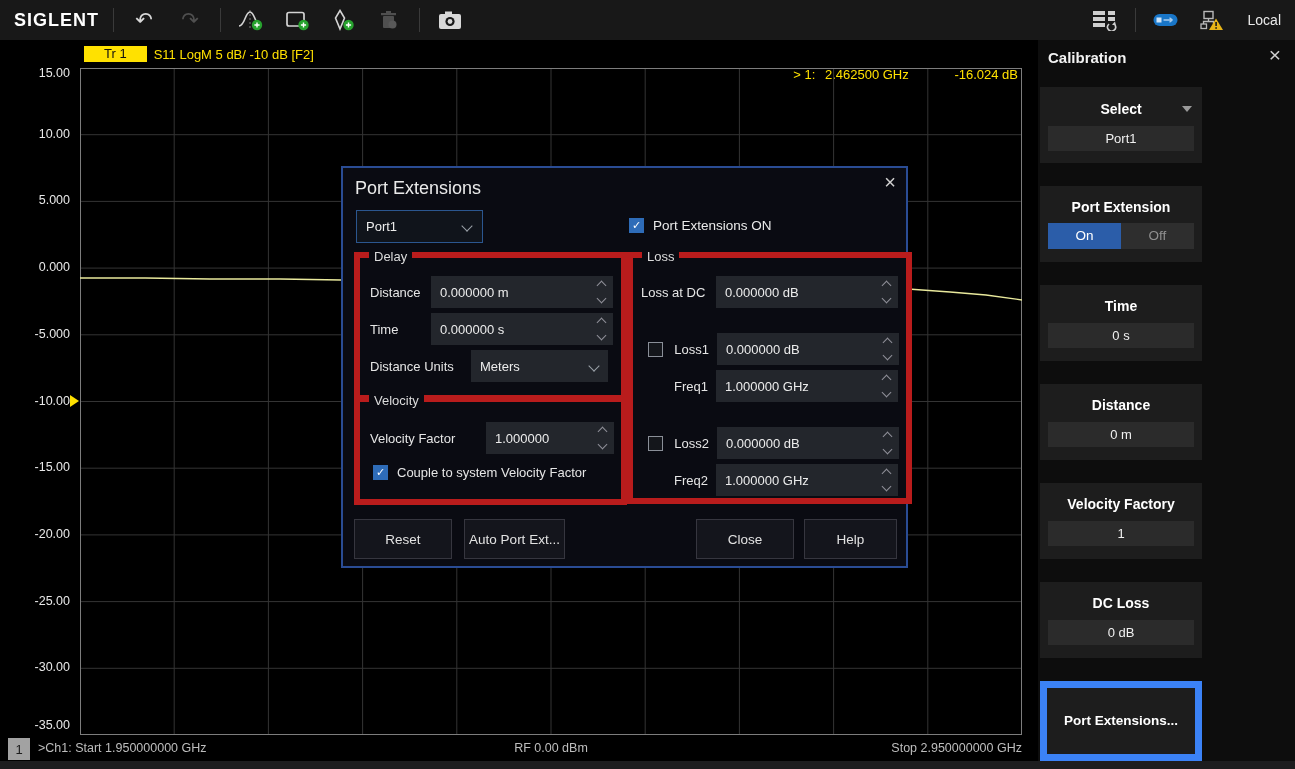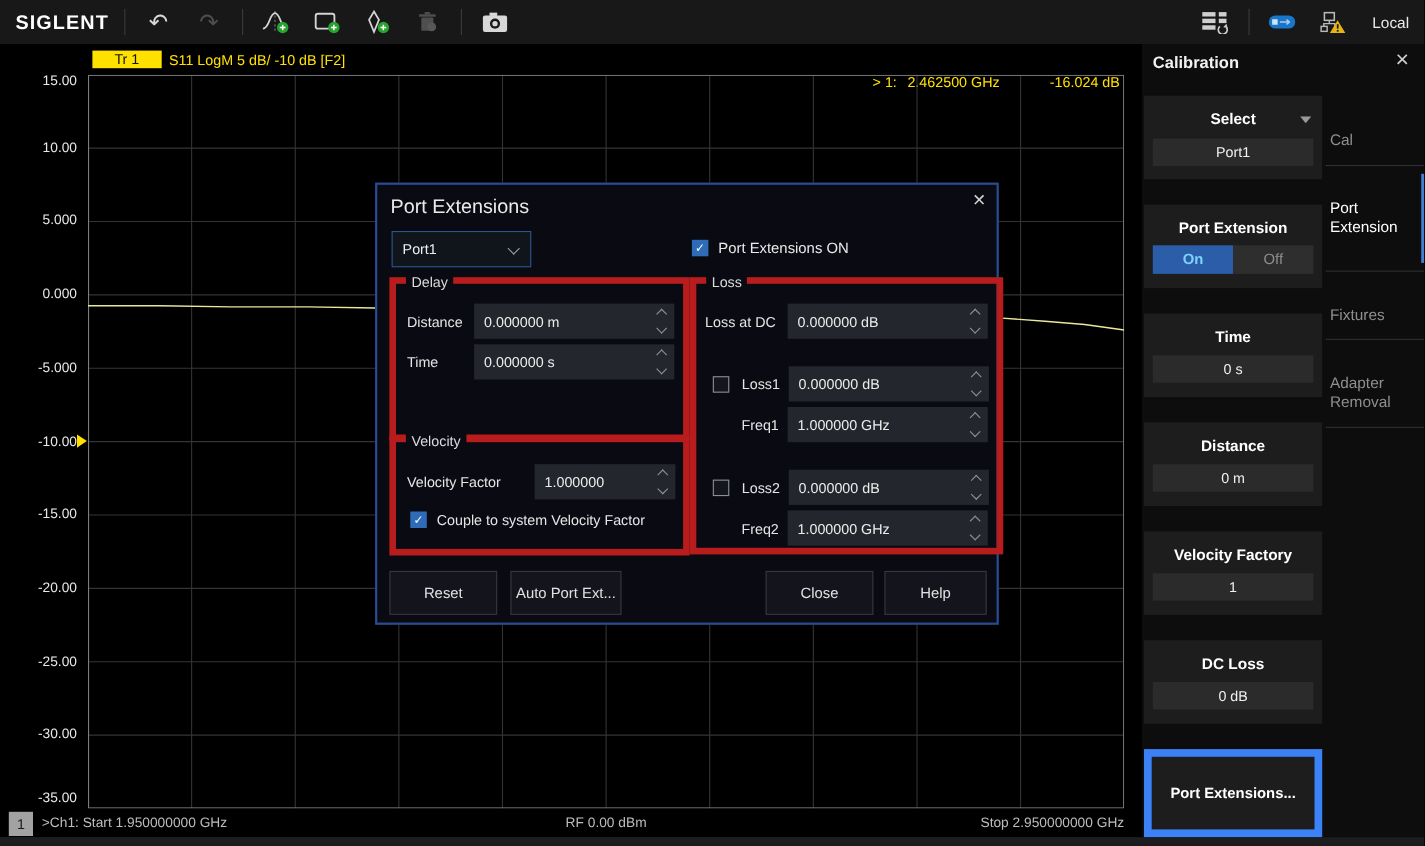--- a/index.html
+++ b/index.html
@@ -43,21 +43,21 @@
   .sb-close{position:absolute;right:14px;top:4px;font-size:21px;color:#cfcfcf;line-height:1;}
   .sb-panels{position:absolute;left:2px;top:47px;width:162px;display:flex;flex-direction:column;gap:23px;}
   .panel{background:#1d1d1d;min-height:76px;display:flex;flex-direction:column;align-items:center;
          justify-content:center;gap:8px;padding:6px 8px;box-sizing:border-box;}
   .panel .plabel{font-size:14px;font-weight:bold;color:#fff;text-align:center;white-space:pre-line;line-height:1.2;}
   .panel .pvalue{width:100%;height:25px;line-height:25px;text-align:center;background:#2b2b2b;color:#f0f0f0;font-size:13px;}
   .label-row{position:relative;width:100%;text-align:center;}
   .caret{position:absolute;right:2px;top:50%;transform:translateY(-50%);width:0;height:0;
          border-left:5px solid transparent;border-right:5px solid transparent;border-top:6px solid #9a9a9a;}
   .tg{width:100%;height:26px;display:flex;font-size:13.5px;}
-  .tg .on{flex:1;background:#2b5da9;color:#7dd3fc;text-align:center;line-height:26px;font-weight:bold;}
+  .tg .on{flex:1;background:#2b5da9;color:#ffffff;text-align:center;line-height:26px;}
   .tg .off{flex:1;background:#2e2e2e;color:#8f8f8f;text-align:center;line-height:26px;}
   .panel.btn{min-height:80px;cursor:default;}
   .panel.btn .plabel{font-size:13.5px;}
   .panel.active-border{border:7px solid #3b82f6;}
   .sb-tabs{position:absolute;left:167px;top:48px;width:90px;}
   .tab{position:relative;padding:14px 4px 14px 4px;color:#8f8f8f;font-size:14px;line-height:1.2;
        border-bottom:1px solid #303030;white-space:pre-line;}
   .tab.active{color:#fff;}
   .tab .indicator{position:absolute;right:0;top:7px;bottom:7px;width:3px;background:#3f7fd6;}
 
@@ -288,37 +288,20 @@
       <div class="panel btn active-border">
         <span class="plabel">Port Extensions...</span>
       </div>
 
       <div class="panel btn">
         <span class="plabel">Auto
 Port Extension...</span>
       </div>
     </div>
 
-    <div class="sb-tabs">
-      <div class="tab">
-        <span>Cal</span>
-      </div>
-      <div class="tab active">
-        <span>Port
-Extension</span>
-        <span class="indicator"></span>
-      </div>
-      <div class="tab">
-        <span>Fixtures</span>
-      </div>
-      <div class="tab">
-        <span>Adapter
-Removal</span>
-      </div>
-    </div>
   </div>
 
   <div class="dialog">
     <div class="dlg-title">Port Extensions</div>
     <div class="dlg-close">×</div>
 
     <div class="combo">
       <span>Port1</span>
       <span class="chev down"></span>
     </div>
@@ -341,20 +324,27 @@
         </span>
       </div>
       <div class="frow" style="left:10px;top:55px;">
         <span class="flabel" style="width:53px;margin-right:8px;">Time</span>
         <span class="nfield">
           <span class="val">0.000000 s</span>
           <span class="spin">
               <span class="chev up"></span>
               <span class="chev down"></span>
             </span>
+        </span>
+      </div>
+      <div class="frow" style="left:10px;top:92px;">
+        <span class="flabel" style="width:93px;margin-right:8px;">Distance Units</span>
+        <span class="dfield" style="width:137px;">
+          <span class="val">Meters</span>
+          <span class="chev down"></span>
         </span>
       </div>
     </div>
 
     <div class="group g-velocity">
       <span class="legend">Velocity</span>
       <div class="frow" style="left:10px;top:20px;">
         <span class="flabel" style="width:108px;margin-right:8px;">Velocity Factor</span>
         <span class="nfield" style="width:128px;">
           <span class="val">1.000000</span>

